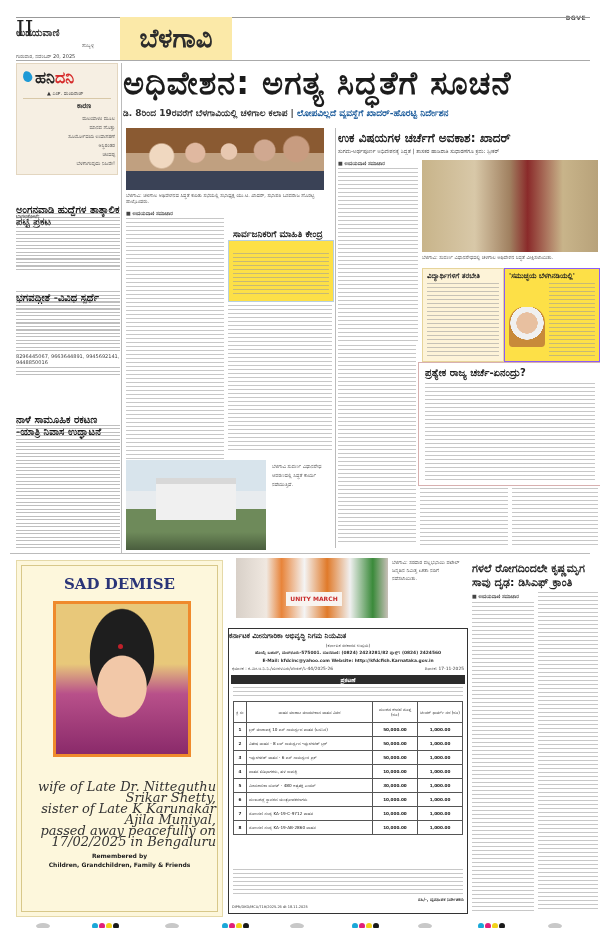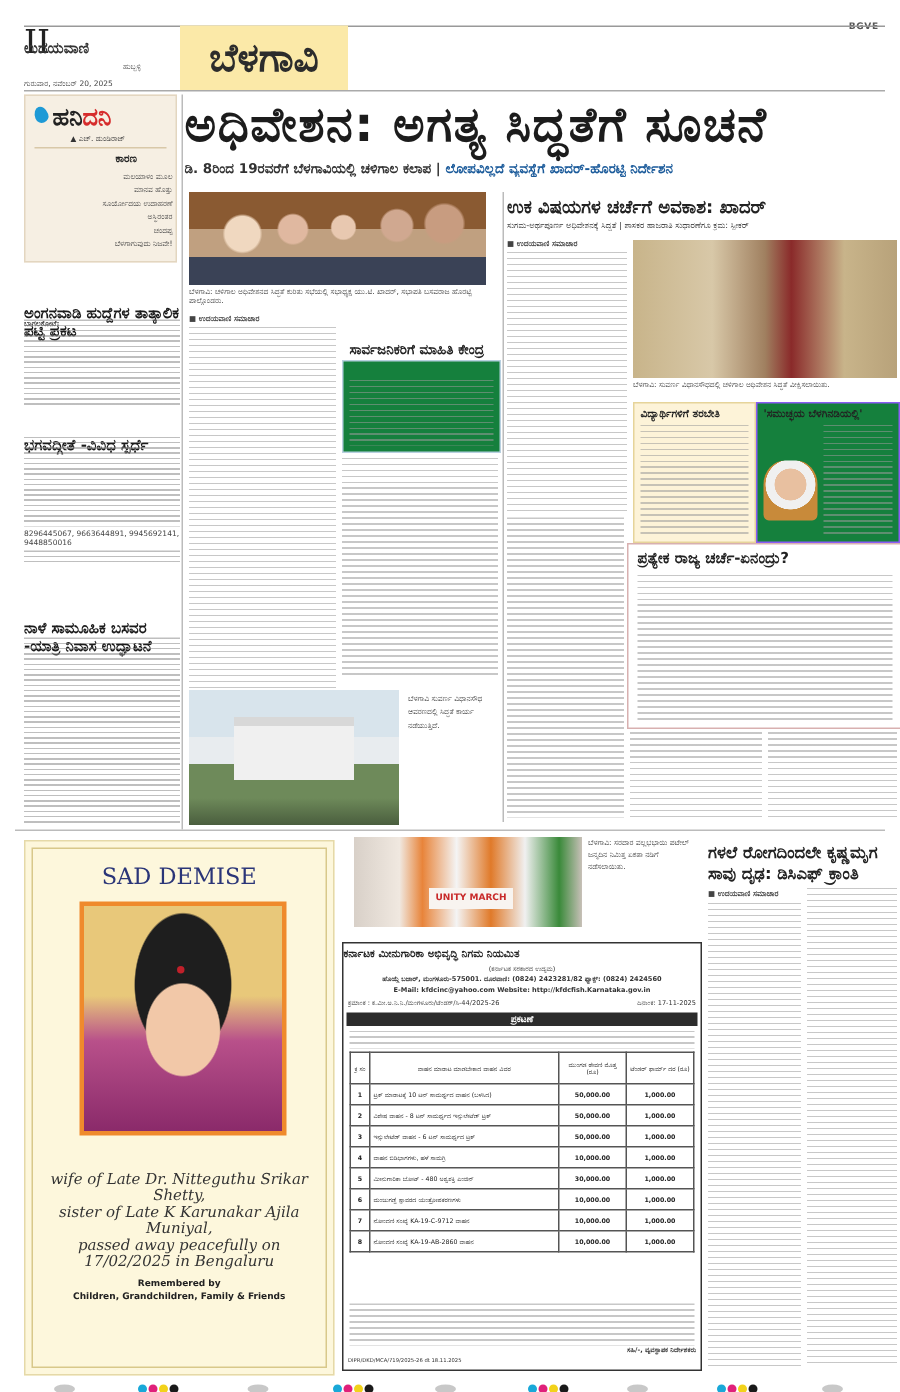--- a/index.html
+++ b/index.html
@@ -34,32 +34,32 @@
   .main-sub { left:123px; top:108px; width:572px; font-size:9px; font-weight:bold; color:#333; white-space:nowrap; overflow:hidden; }
   .main-sub .blue { color:#1a5a9a; }
   .photo-people { background:
      radial-gradient(circle at 18% 45%, #f0d8c0 0 7%, transparent 8%),
      radial-gradient(circle at 35% 40%, #e0b8a0 0 7%, transparent 8%),
      radial-gradient(circle at 52% 38%, #e8c8b0 0 7%, transparent 8%),
      radial-gradient(circle at 70% 36%, #d0a890 0 7%, transparent 8%),
      radial-gradient(circle at 86% 34%, #c89c80 0 7%, transparent 8%),
      linear-gradient(to bottom, #8a5a32 0 40%, #c0a080 40% 70%, #3a4256 70%); }
   .yellow-box { background:#fdf3d8; }
-  .blue-box { background:#15803d; }
+  .blue-box { background:#fde047; }
 
   .obit { left:16px; top:560px; width:205px; height:355px; background:#fdf7dc; border:1px solid #e5d9a8; }
   .obit-inner { position:absolute; left:4px; top:4px; right:4px; bottom:4px; border:1px solid #d8c88a; }
-  .obit-title { position:absolute; left:0; right:0; top:14px; text-align:center; font-family:"DejaVu Serif", serif; font-weight:normal; font-size:15px; color:#2a3578; }
+  .obit-title { position:absolute; left:0; right:0; top:14px; text-align:center; font-family:"DejaVu Serif", serif; font-weight:bold; font-size:15px; color:#2a3578; }
   .obit-photo { position:absolute; left:36px; top:40px; width:132px; height:150px; border:3px solid #ef8a2c; background:
       radial-gradient(ellipse at 50% 55%, #f2c8a8 0 26%, transparent 27%),
       radial-gradient(ellipse at 50% 35%, #1e1e1e 0 34%, transparent 35%),
       linear-gradient(to bottom, #e8c87a 0 40%, #b8508a 60%, #8a2a6a); }
   .obit-bindi { position:absolute; left:62px; top:40px; width:5px; height:5px; border-radius:50%; background:#c0202a; }
   .obit-name { position:absolute; left:0; right:0; top:198px; text-align:center; font-size:13px; font-weight:bold; color:#2a3578; }
-  .obit-text { position:absolute; left:6px; right:6px; top:220px; text-align:center; font-family:"DejaVu Serif", serif; font-style:italic; font-size:10px; line-height:11px; color:#333; }
+  .obit-text { position:absolute; left:6px; right:6px; top:220px; text-align:right; font-family:"DejaVu Serif", serif; font-style:italic; font-size:13px; line-height:11px; color:#333; }
   .obit-rem { position:absolute; left:0; right:0; top:290px; text-align:center; font-size:6px; font-weight:bold; color:#222; line-height:9px; }
 
   .tender { left:228px; top:628px; width:238px; height:284px; border:1px solid #333; background:#fff; }
   .tender-h1 { position:absolute; left:0; right:0; top:3px; text-align:left; font-size:7px; font-weight:bold; }
   .tender-line { position:absolute; left:3px; right:3px; text-align:center; font-size:4.4px; color:#333; white-space:nowrap; overflow:hidden; }
   .tender-band { position:absolute; left:2px; right:2px; top:46px; height:9px; background:#2c2c2c; color:#fff; font-size:6px; text-align:center; line-height:9px; font-weight:bold; }
   table.tt { position:absolute; left:4px; top:72px; width:230px; border-collapse:collapse; font-size:4.2px; }
   table.tt td, table.tt th { border:1px solid #555; padding:1px 2px; vertical-align:middle; }
   table.tt th { font-weight:normal; height:18px; }
   table.tt td.num { text-align:center; font-weight:bold; }
@@ -101,21 +101,21 @@
 
 <div class="abs left-h" style="left:16px;top:188px;width:104px;">ಅಂಗನವಾಡಿ ಹುದ್ದೆಗಳ ತಾತ್ಕಾಲಿಕ ಪಟ್ಟಿ ಪ್ರಕಟ</div>
 <div class="abs tiny" style="left:16px;top:213px;font-weight:bold;">ಬಾಗಲಕೋಟೆ:</div>
 <div class="abs text-lines dense" style="left:16px;top:213px;width:104px;height:57px;"></div>
 
 <div class="abs left-h" style="left:16px;top:276px;width:104px;">ಭಗವದ್ಗೀತೆ -ವಿವಿಧ ಸ್ಪರ್ಧೆ</div>
 <div class="abs text-lines dense" style="left:16px;top:291px;width:104px;height:60px;"></div>
 <div class="abs tiny" style="left:16px;top:353px;width:104px;">8296445067, 9663644891, 9945692141, 9448850016</div>
 <div class="abs text-lines dense" style="left:16px;top:367px;width:104px;height:8px;"></div>
 
-<div class="abs left-h" style="left:16px;top:398px;width:104px;">ನಾಳೆ ಸಾಮೂಹಿಕ ಬಸವರ -ಯಾತ್ರಿ ನಿವಾಸ ಉದ್ಘಾಟನೆ</div>
+<div class="abs left-h" style="left:16px;top:398px;width:104px;">ನಾಳೆ ಸಾಮೂಹಿಕ ರಕಟಣ -ಯಾತ್ರಿ ನಿವಾಸ ಉದ್ಘಾಟನೆ</div>
 <div class="abs text-lines dense" style="left:16px;top:425px;width:104px;height:125px;"></div>
 
 <div class="abs col-rule" style="left:121px;top:63px;height:490px;"></div>
 
 <div class="abs main-head">ಅಧಿವೇಶನ: ಅಗತ್ಯ ಸಿದ್ಧತೆಗೆ ಸೂಚನೆ</div>
 <div class="abs main-sub">
   <span>ಡಿ. 8ರಿಂದ 19ರವರೆಗೆ ಬೆಳಗಾವಿಯಲ್ಲಿ ಚಳಿಗಾಲ ಕಲಾಪ</span> | <span class="blue">ಲೋಪವಿಲ್ಲದೆ ವ್ಯವಸ್ಥೆಗೆ ಖಾದರ್-ಹೊರಟ್ಟಿ ನಿರ್ದೇಶನ</span>
 </div>
 
 <div class="abs photo-people" style="left:126px;top:128px;width:198px;height:62px;"></div>

